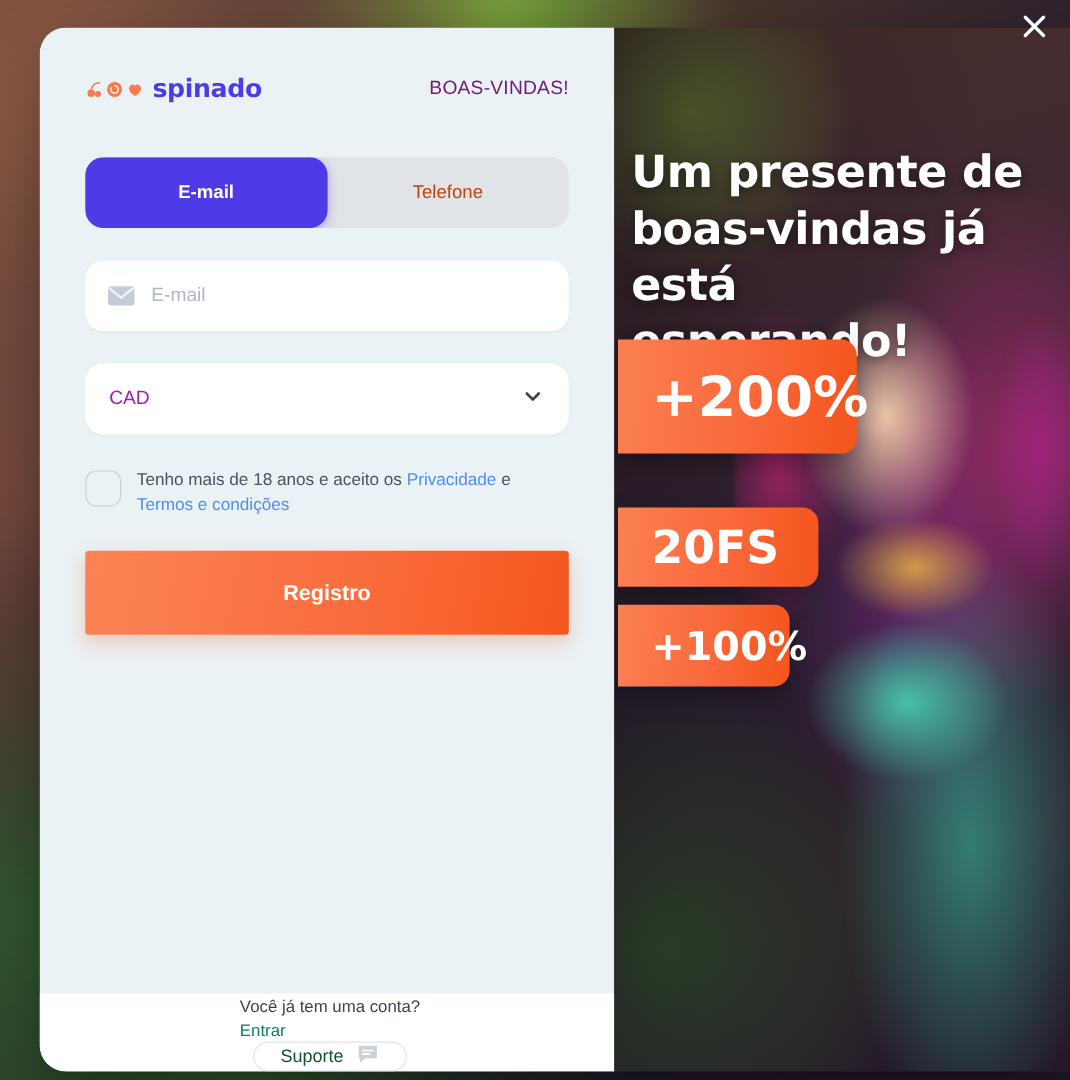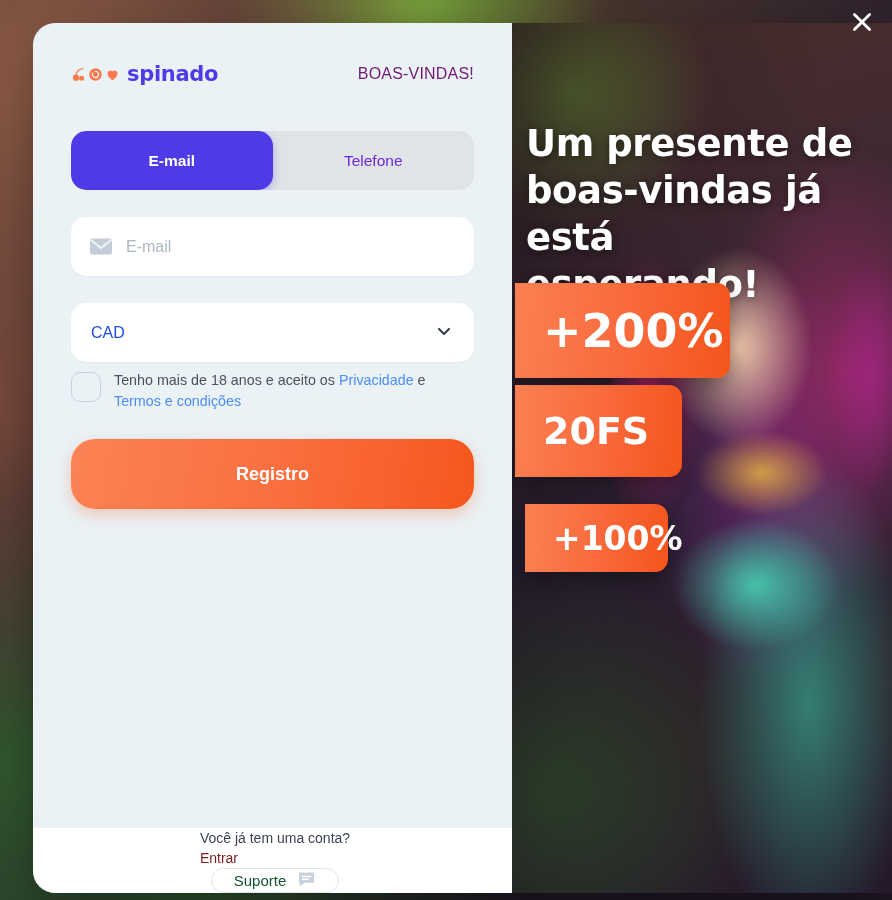--- a/index.html
+++ b/index.html
@@ -106,21 +106,21 @@
     align-items: stretch;
     padding: 0;
     overflow: hidden;
   }
   .tab {
     flex: 1;
     display: flex;
     align-items: center;
     justify-content: center;
     font-size: 15.5px;
-    color: #6d28d9;
+    color: #c2410c;
     cursor: pointer;
     border-radius: 15px;
   }
   .tab.active {
     background: #4f3ae8;
     color: #ffffff;
     font-weight: 600;
     box-shadow: 0 3px 10px rgba(79,58,232,0.35);
   }
 
@@ -149,25 +149,25 @@
     height: 59px;
     background: #ffffff;
     border-radius: 15px;
     display: flex;
     align-items: center;
     justify-content: space-between;
     padding: 0 20px;
     cursor: pointer;
     box-shadow: 0 1px 2px rgba(20,40,70,0.04);
   }
-  .select-value { font-size: 16px; color: #1d4ed8; }
+  .select-value { font-size: 16px; color: #a21caf; }
 
   
   .terms-row {
-    margin-top: 8px;
+    margin-top: 28px;
     display: flex;
     align-items: flex-start;
     gap: 13px;
   }
   .checkbox {
     width: 30px; height: 30px;
     flex: none;
     border: 1.6px solid #c8d2dc;
     border-radius: 9px;
     background: transparent;
@@ -181,21 +181,21 @@
     max-width: 340px;
   }
   .terms-text a { color: #4d8df6; text-decoration: none; cursor: pointer; }
 
   
   .register-btn {
     margin-top: 27px;
     height: 70px;
     width: 100%;
     border: none;
-    border-radius: 24px;
+    border-radius: 3px;
     background: linear-gradient(100deg, #fb8355 0%, #fa6e3f 52%, #f5571d 100%);
     color: #ffffff;
     font-size: 18px;
     font-weight: 700;
     cursor: pointer;
     box-shadow: 0 6px 16px rgba(244,99,40,0.30);
     font-family: "Liberation Sans", sans-serif;
   }
 
   
@@ -203,21 +203,21 @@
     height: 65px;
     background: #ffffff;
     border-radius: 0 0 0 22px;
     display: flex;
     align-items: center;
     justify-content: space-between;
     padding: 0 33px 0 38px;
     flex-direction: column;
   }
   .have-account { font-size: 14px; line-height: 20px; color: #3b4352; }
-  .have-account a { display: block; color: #7f1d1d; text-decoration: none; cursor: pointer; }
+  .have-account a { display: block; color: #0f766e; text-decoration: none; cursor: pointer; }
   .support-btn {
     display: flex;
     align-items: center;
     gap: 11px;
     height: 40px;
     padding: 0 22px;
     border: 1.5px solid #dfe5ea;
     border-radius: 20px;
     background: #ffffff;
     color: #14532d;
@@ -281,23 +281,23 @@
     align-items: center;
     padding-left: 28px;
     background: linear-gradient(95deg, #fb8053 0%, #f9683a 55%, #f4551c 100%);
     border-radius: 0 13px 13px 0;
     color: #ffffff;
     font-weight: 800;
     font-family: "DejaVu Sans", sans-serif;
     box-shadow: 0 8px 20px rgba(0,0,0,0.3);
     white-space: nowrap;
   }
-  .badge-0 { left: 3px; top: 260px; width: 215px; height: 95px; font-size: 46px; }
-  .badge-1 { left: 3px; top: 362px; width: 167px; height: 92px; font-size: 38px; }
-  .badge-2 { left: 13px; top: 481px; width: 143px; height: 68px; font-size: 33px; }
+  .badge-0 { left: 3px; top: 260px; width: 199px; height: 95px; font-size: 46px; }
+  .badge-1 { left: 3px; top: 400px; width: 167px; height: 66px; font-size: 38px; }
+  .badge-2 { left: 3px; top: 481px; width: 143px; height: 68px; font-size: 33px; }
 </style>
 </head>
 <body>
 
 <div id="stage">
 
   <div class="bg-layer"></div>
 
   <div class="close-btn" title="Fechar">
     <svg width="26" height="26" viewBox="0 0 24 24" fill="none" stroke="#ffffff" stroke-width="2.6" stroke-linecap="round">

